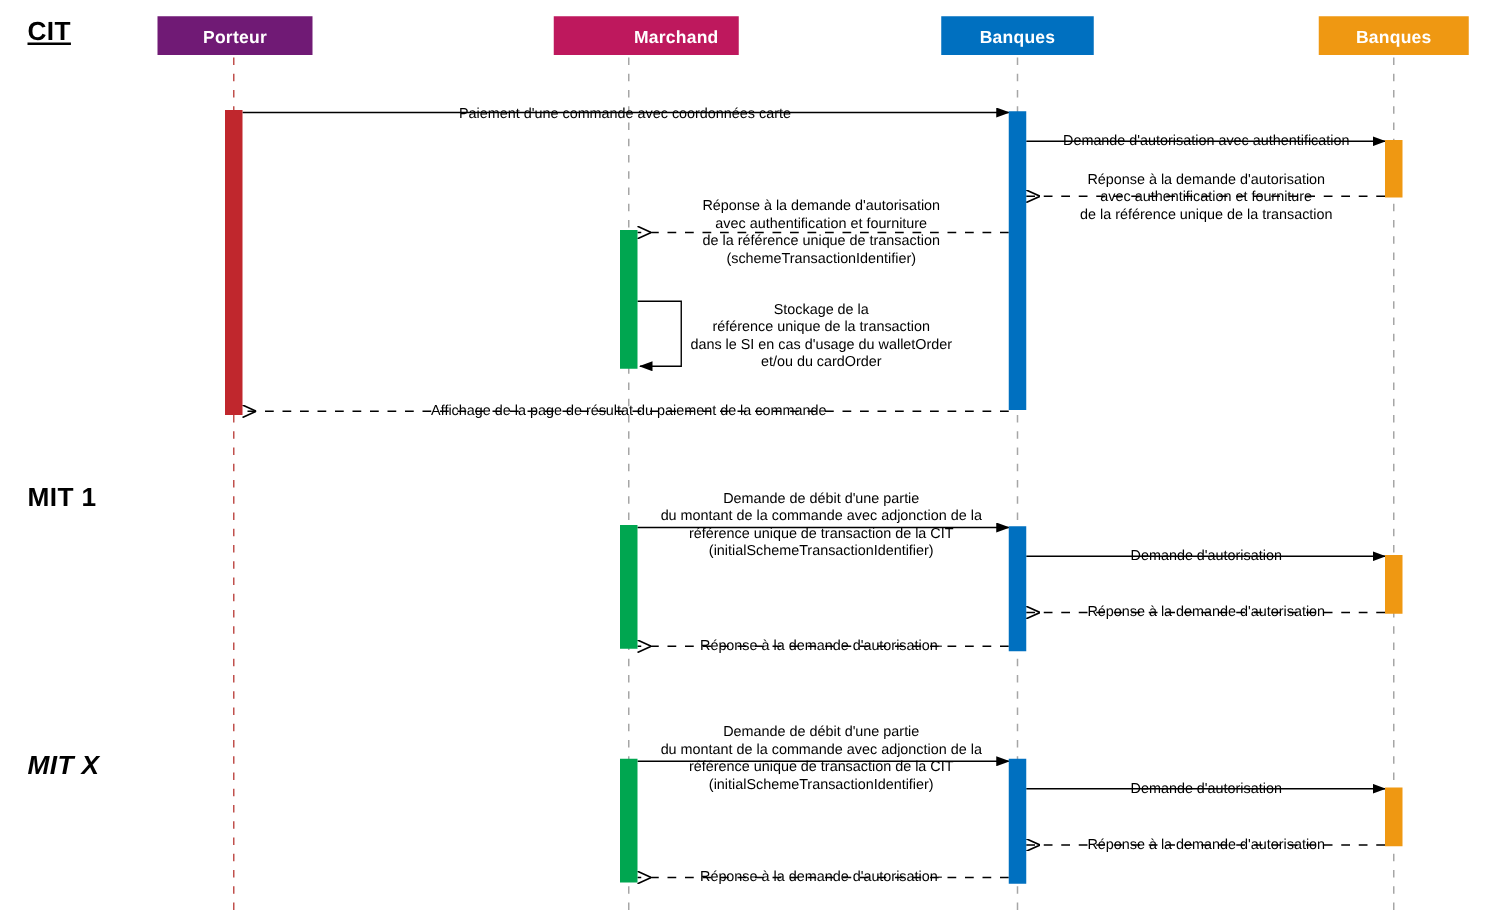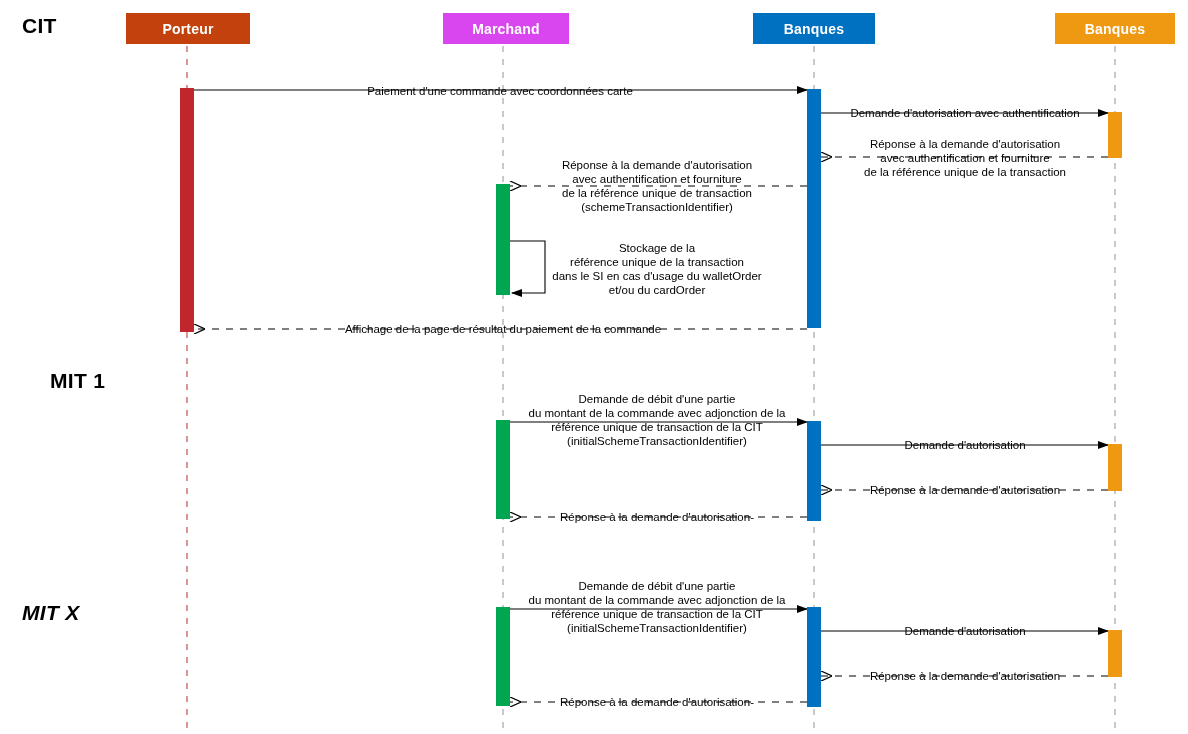--- a/index.html
+++ b/index.html
@@ -46,24 +46,24 @@
         <line x1="1108" x2="821" y1="490" y2="490" stroke="#000000" stroke-width="1.2" stroke-dasharray="7 7" marker-end="url(#arrow-open)"></line>
         <line x1="807" x2="510" y1="517" y2="517" stroke="#000000" stroke-width="1.2" stroke-dasharray="7 7" marker-end="url(#arrow-open)"></line>
         <line x1="510" x2="807" y1="609" y2="609" stroke="#000000" stroke-width="1.1" marker-end="url(#arrow-solid)"></line>
         <line x1="821" x2="1108" y1="631" y2="631" stroke="#000000" stroke-width="1.1" marker-end="url(#arrow-solid)"></line>
         <line x1="1108" x2="821" y1="676" y2="676" stroke="#000000" stroke-width="1.2" stroke-dasharray="7 7" marker-end="url(#arrow-open)"></line>
         <line x1="807" x2="510" y1="702" y2="702" stroke="#000000" stroke-width="1.2" stroke-dasharray="7 7" marker-end="url(#arrow-open)"></line>
       </g>
   </svg>
 
   <div id="actors-layer">
-      <div class="actor-box" style="left: 126px; top: 13px; width: 124px; height: 31px; background: #c2410c;">
+      <div class="actor-box" style="left: 126px; top: 13px; width: 124px; height: 31px; background: #701a75;">
         <span>Porteur</span>
       </div>
-      <div class="actor-box" style="left: 443px; top: 13px; width: 126px; height: 31px; background: #d946ef;">
+      <div class="actor-box" style="left: 443px; top: 13px; width: 100px; height: 31px; background: #be185d; padding-left: 48px;">
         <span>Marchand</span>
       </div>
       <div class="actor-box" style="left: 753px; top: 13px; width: 122px; height: 31px; background: rgb(0, 112, 192);">
         <span>Banques</span>
       </div>
       <div class="actor-box" style="left: 1055px; top: 13px; width: 120px; height: 31px; background: rgb(239, 152, 18);">
         <span>Banques</span>
       </div>
     </div>
   <div id="activations-layer">
@@ -72,22 +72,22 @@
       <div class="act" style="left: 1108px; top: 112px; width: 14px; height: 46px; background: rgb(239, 152, 18);"></div>
       <div class="act" style="left: 496px; top: 184px; width: 14px; height: 111px; background: rgb(0, 166, 80);"></div>
       <div class="act" style="left: 496px; top: 420px; width: 14px; height: 99px; background: rgb(0, 166, 80);"></div>
       <div class="act" style="left: 807px; top: 421px; width: 14px; height: 100px; background: rgb(0, 112, 192);"></div>
       <div class="act" style="left: 1108px; top: 444px; width: 14px; height: 47px; background: rgb(239, 152, 18);"></div>
       <div class="act" style="left: 496px; top: 607px; width: 14px; height: 99px; background: rgb(0, 166, 80);"></div>
       <div class="act" style="left: 807px; top: 607px; width: 14px; height: 100px; background: rgb(0, 112, 192);"></div>
       <div class="act" style="left: 1108px; top: 630px; width: 14px; height: 47px; background: rgb(239, 152, 18);"></div>
     </div>
   <div id="phases-layer">
-      <div class="phase" style="left: 22px; top: 14px;">CIT</div>
-      <div class="phase" style="left: 22px; top: 369px; margin-left: 28px;">MIT 1</div>
+      <div class="phase" style="left: 22px; top: 14px; text-decoration: underline;">CIT</div>
+      <div class="phase" style="left: 22px; top: 387px;">MIT 1</div>
       <div class="phase" style="left: 22px; top: 601px; font-style: italic;">MIT X</div>
     </div>
   <div id="labels-layer">
       <div class="msglabel" style="left: -94px; top: 84px; width: 1188px; background: transparent; text-align: center; padding: 0px;">Paiement d'une commande avec coordonnées carte</div>
       <div class="msglabel" style="left: 371px; top: 106px; width: 1188px; background: transparent; text-align: center; padding: 0px;">Demande d'autorisation avec authentification</div>
       <div class="msglabel" style="left: 371px; top: 137px; width: 1188px; background: transparent; text-align: center; padding: 0px;">Réponse à la demande d'autorisation
 avec authentification et fourniture
 de la référence unique de la transaction</div>
       <div class="msglabel" style="left: 63px; top: 158px; width: 1188px; background: transparent; text-align: center; padding: 0px;">Réponse à la demande d'autorisation
 avec authentification et fourniture

